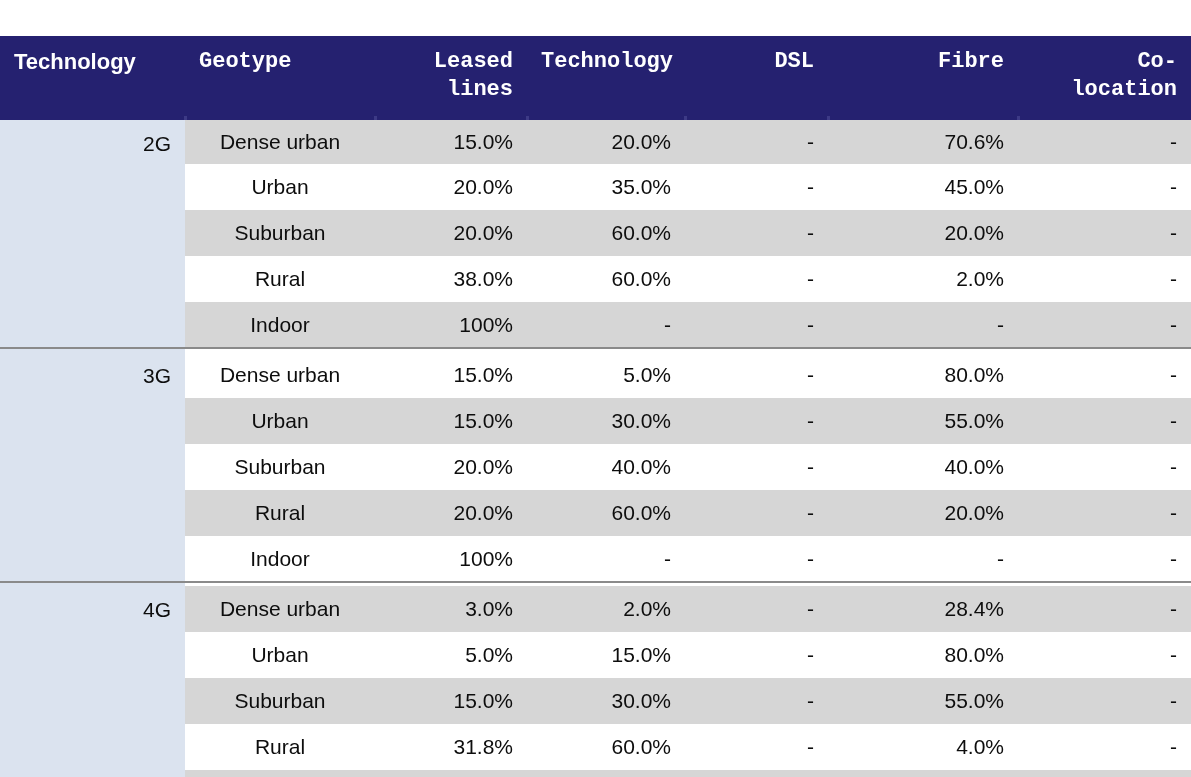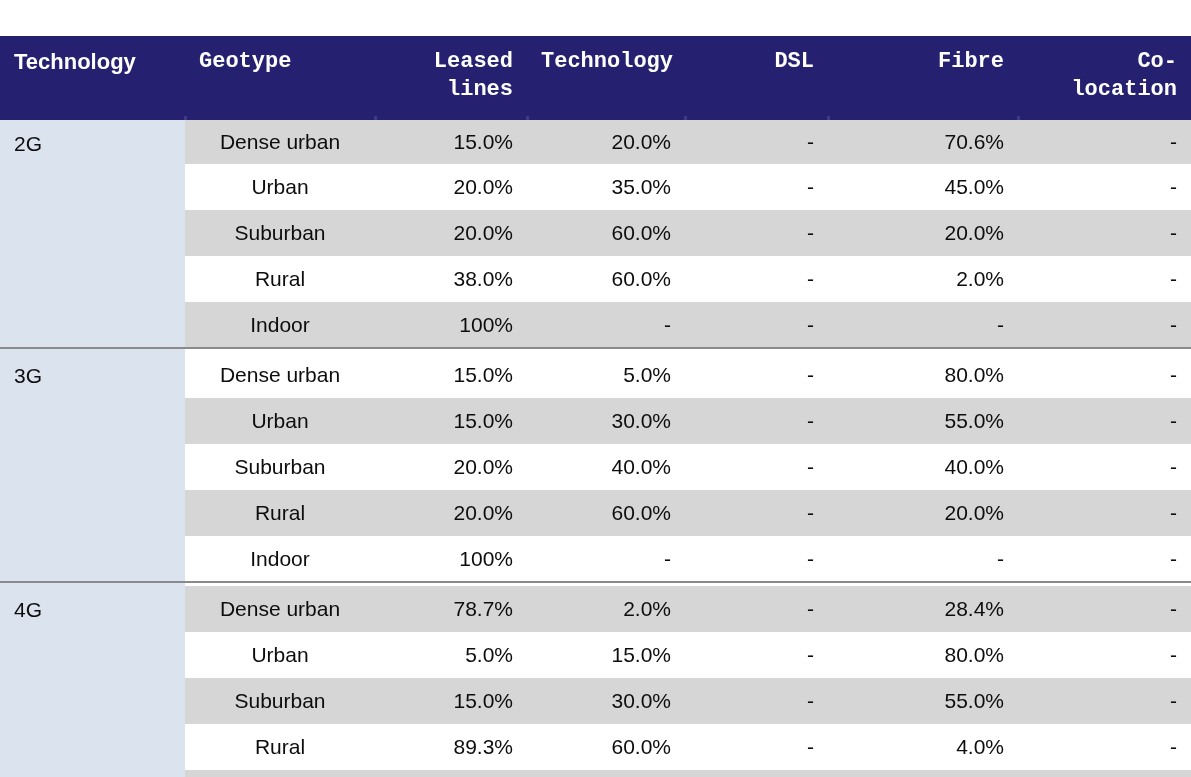--- a/index.html
+++ b/index.html
@@ -76,21 +76,21 @@
     height: 46px;
     padding: 0 14px;
     vertical-align: middle;
     box-sizing: border-box;
     line-height: 1.15;
     font-size: 21px;
   }
 
   td.tech-cell {
     background: #dbe3ef;
-    text-align: left;
+    text-align: right;
     vertical-align: top;
     padding-top: 12px;
   }
   td.geo-cell  { text-align: center; }
   td.num-cell  { text-align: right; }
 
   tr.row-grey  td:not(.tech-cell) { background: #d6d6d6; }
   tr.row-white td:not(.tech-cell) { background: #ffffff; }
 
   
@@ -227,21 +227,21 @@
           <td class="num-cell">-</td>
           <td class="num-cell">-</td>
         </tr>
         <tr class="group-sep">
           <td class="tech-cell"></td>
           <td colspan="6"></td>
         </tr>
         <tr class="row-grey">
           <td class="tech-cell" rowspan="5">4G</td>
           <td class="geo-cell">Dense urban</td>
-          <td class="num-cell">78.7%</td>
+          <td class="num-cell">3.0%</td>
           <td class="num-cell">2.0%</td>
           <td class="num-cell">-</td>
           <td class="num-cell">28.4%</td>
           <td class="num-cell">-</td>
         </tr>
         <tr class="row-white">
           <td class="geo-cell">Urban</td>
           <td class="num-cell">5.0%</td>
           <td class="num-cell">15.0%</td>
           <td class="num-cell">-</td>
@@ -251,21 +251,21 @@
         <tr class="row-grey">
           <td class="geo-cell">Suburban</td>
           <td class="num-cell">15.0%</td>
           <td class="num-cell">30.0%</td>
           <td class="num-cell">-</td>
           <td class="num-cell">55.0%</td>
           <td class="num-cell">-</td>
         </tr>
         <tr class="row-white">
           <td class="geo-cell">Rural</td>
-          <td class="num-cell">89.3%</td>
+          <td class="num-cell">31.8%</td>
           <td class="num-cell">60.0%</td>
           <td class="num-cell">-</td>
           <td class="num-cell">4.0%</td>
           <td class="num-cell">-</td>
         </tr>
         <tr class="row-grey">
           <td class="geo-cell">Indoor</td>
           <td class="num-cell">100%</td>
           <td class="num-cell">-</td>
           <td class="num-cell">-</td>

